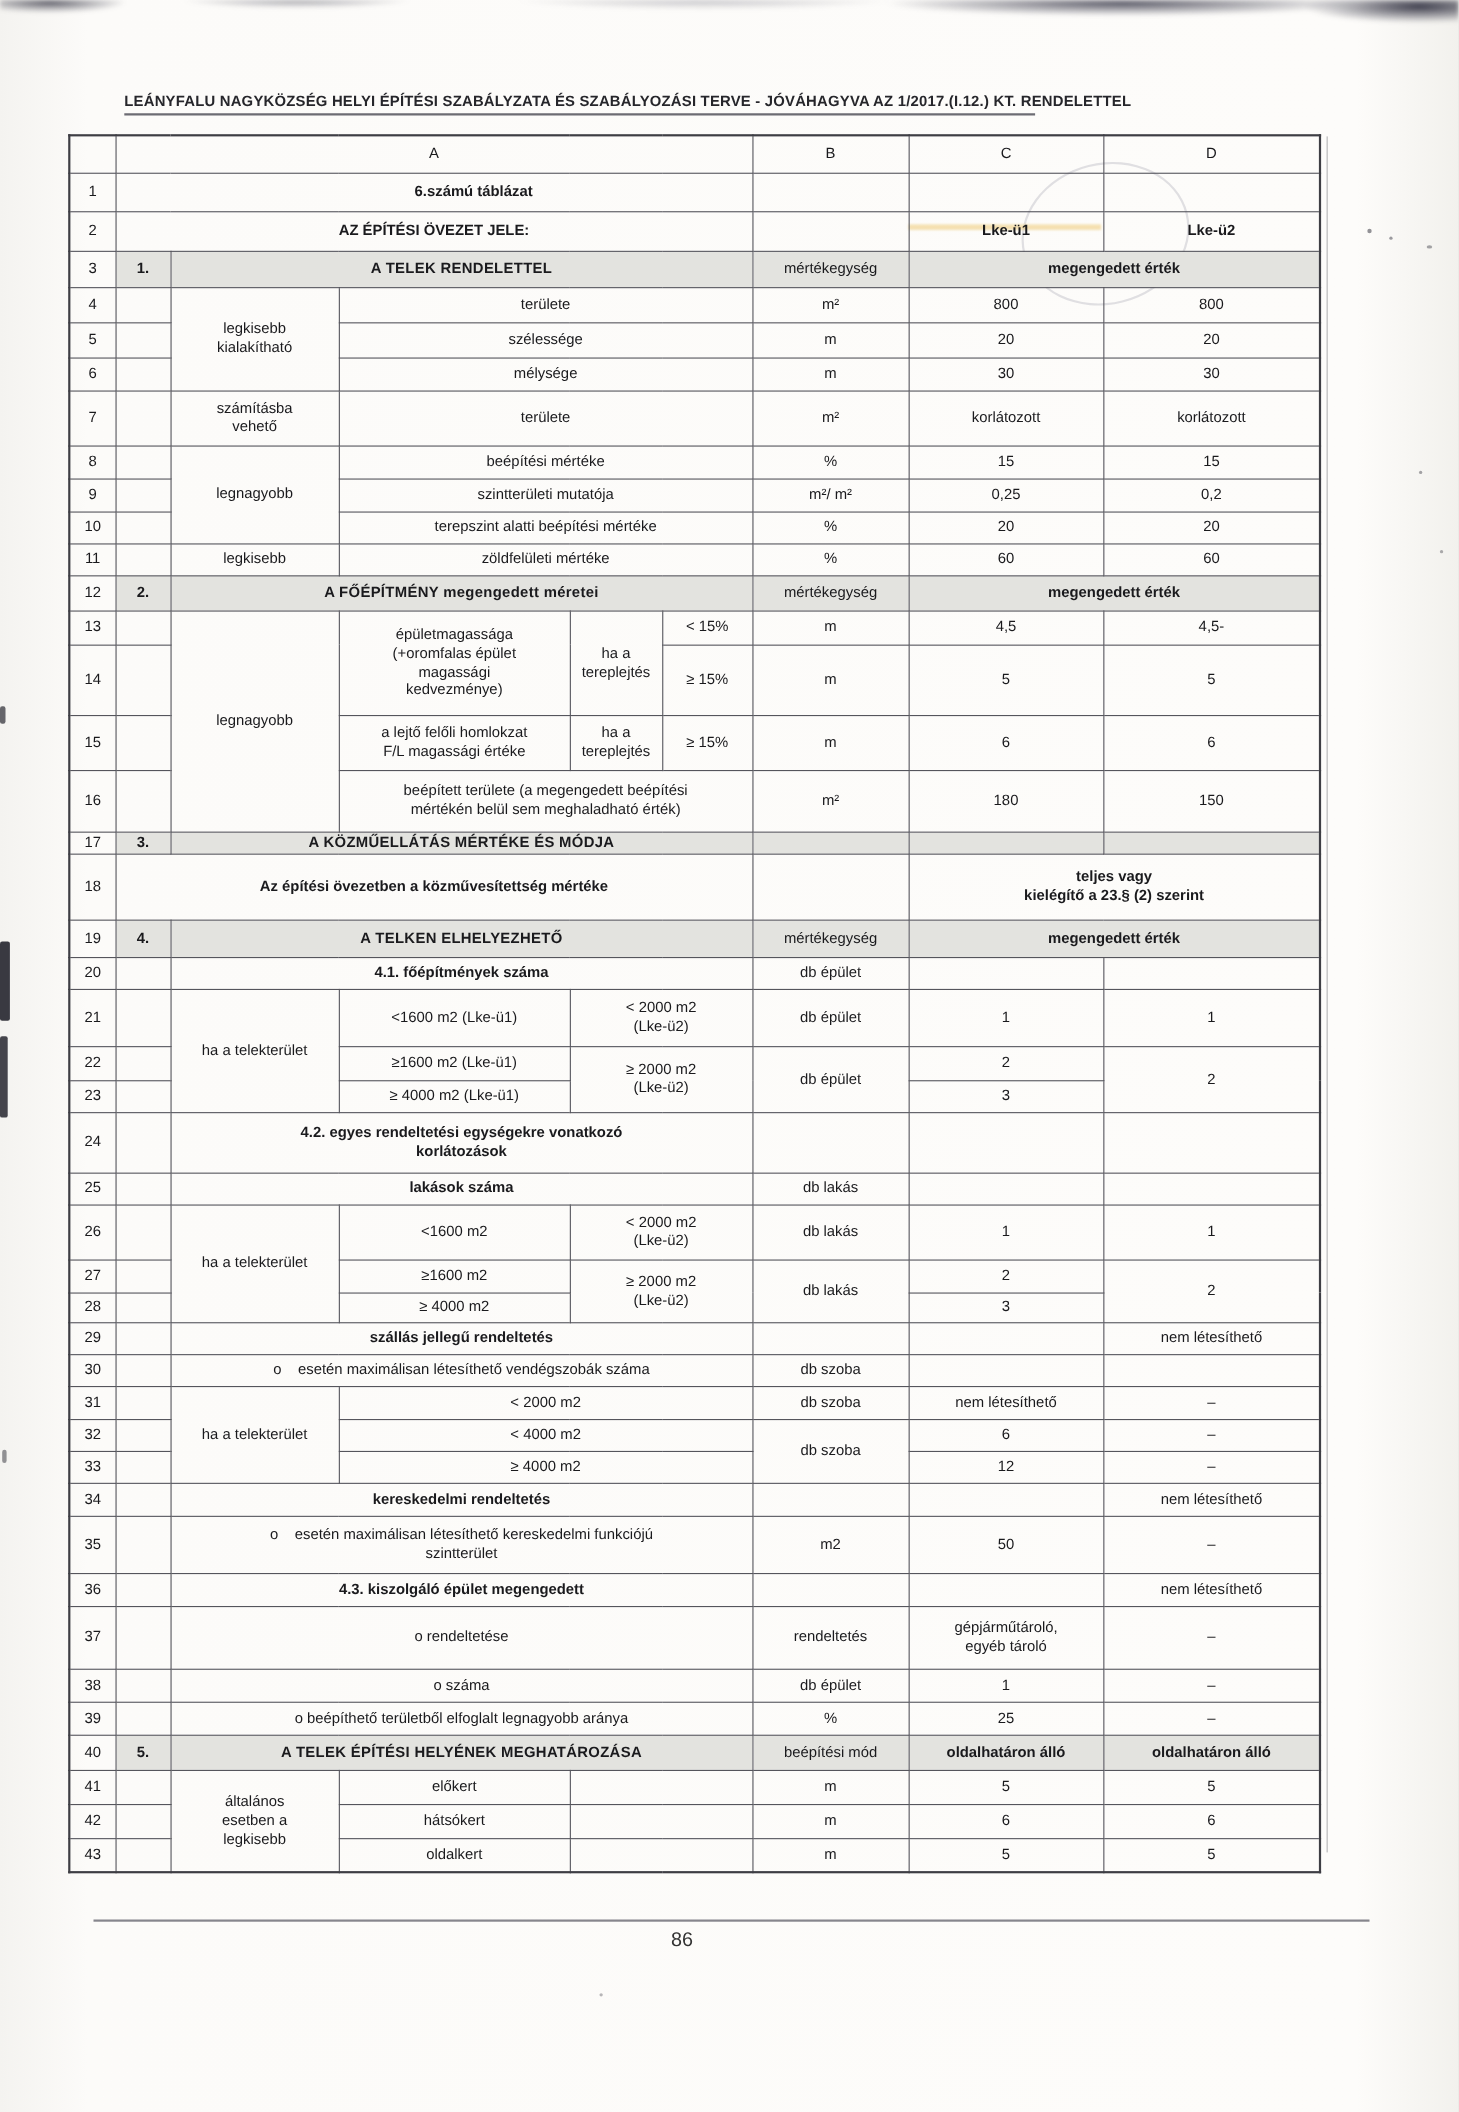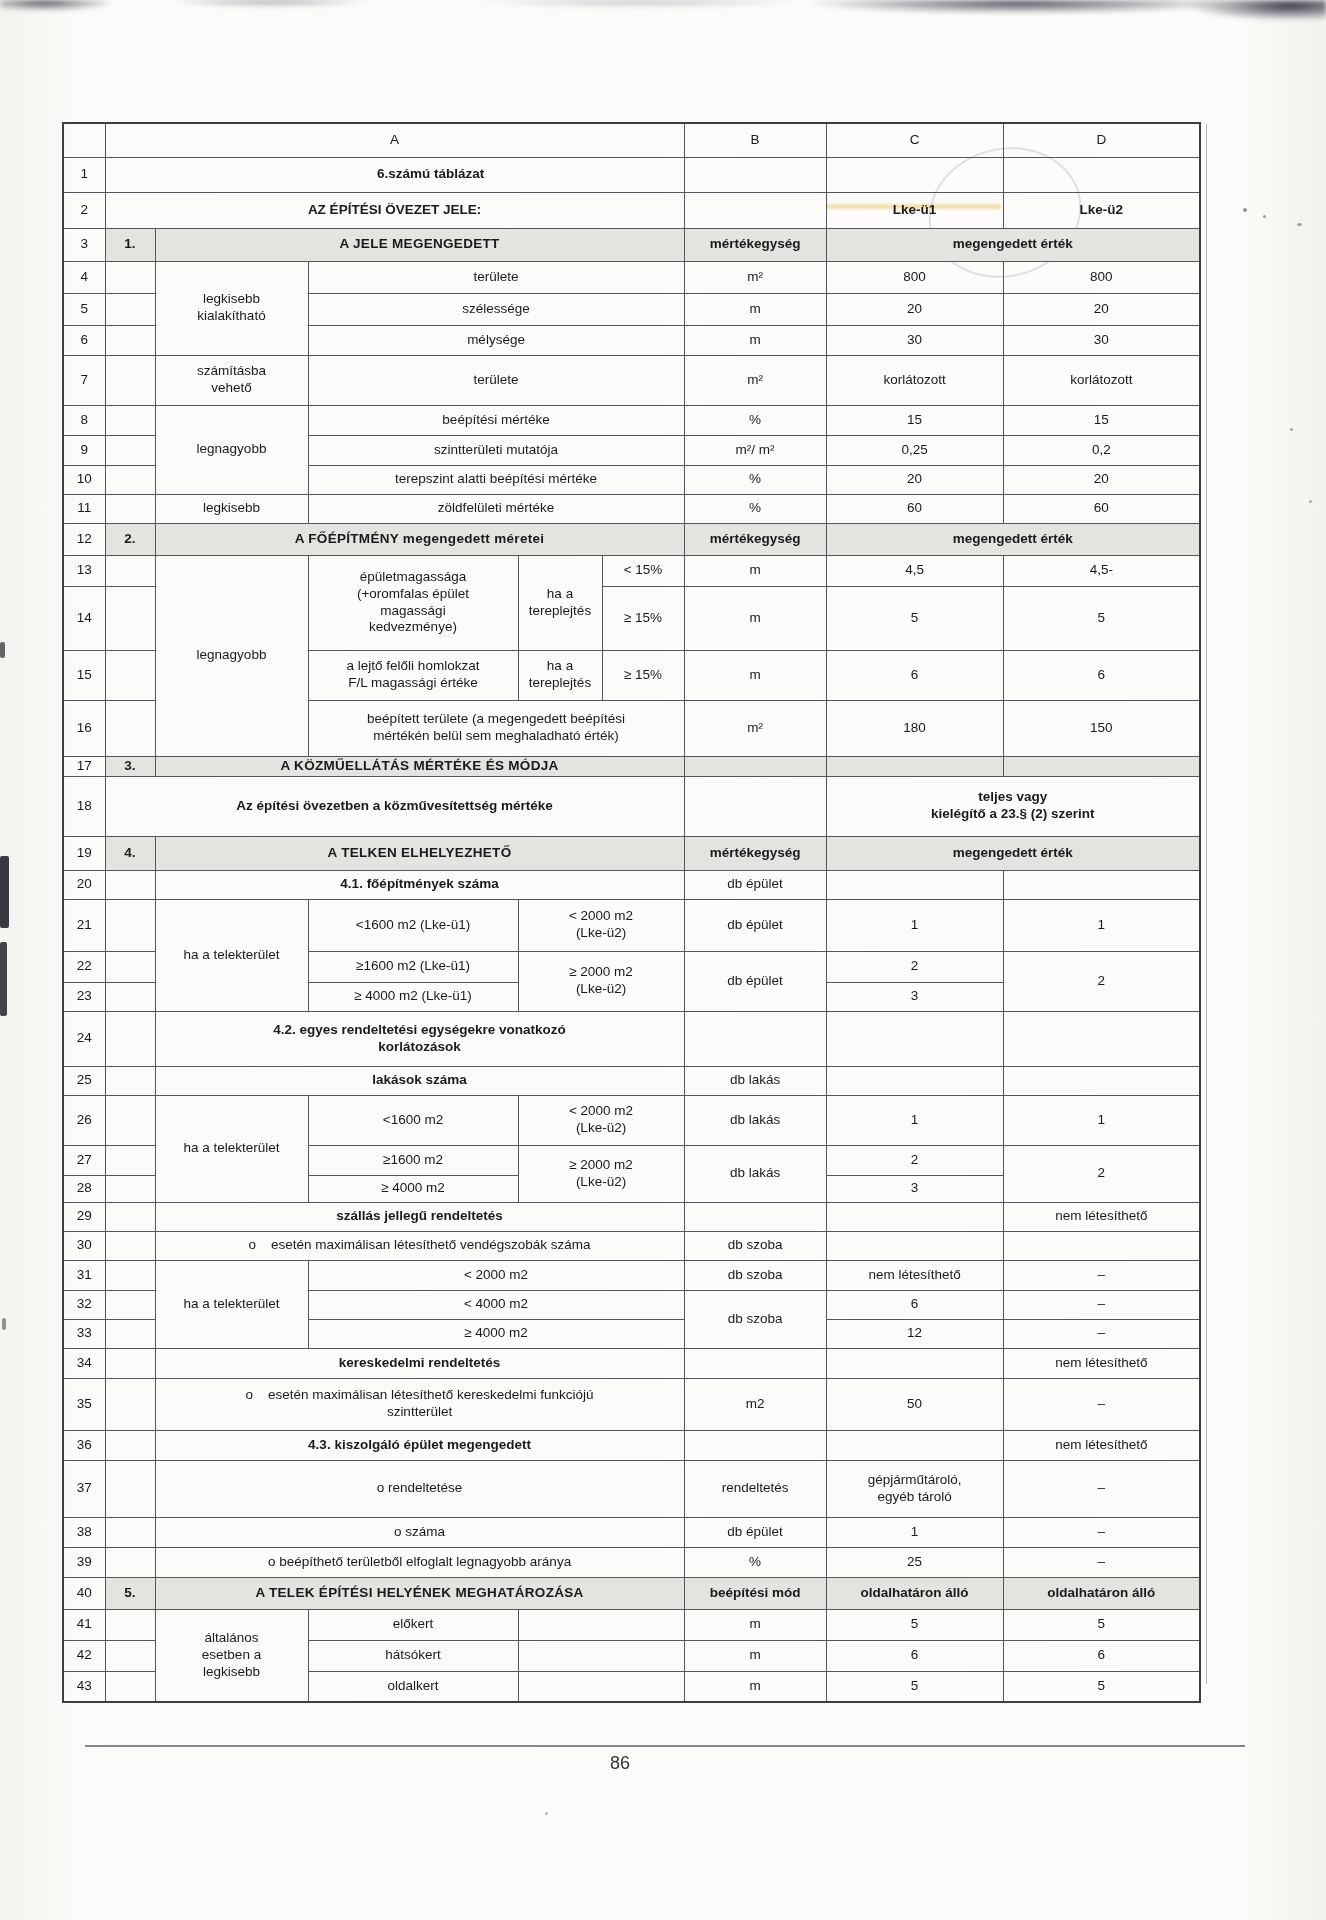--- a/index.html
+++ b/index.html
@@ -58,21 +58,21 @@
     text-align:center;vertical-align:middle;
     font-size:13.5px;color:#1a1a1d;
     white-space:pre-line;overflow:hidden;
     line-height:1.25;
   }
   td.num{font-size:11px;color:#222;padding:0 1px;}
   td.sec{font-size:14px;font-weight:700;}
   td.sect{font-weight:700;font-size:14.5px;text-align:left;padding-left:10px;letter-spacing:.3px;}
   td.colh{font-size:14px;color:#222;}
   td.unit{font-size:13px;}
-  td.bU{font-weight:700;font-size:13.5px;}
+  td.bU{font-weight:400;font-size:13.5px;}
   td.bandh{font-weight:700;font-size:13.5px;}
   td.v{font-weight:400;font-size:14.5px;}
   td.zone{font-weight:700;font-size:16px;}
   td.left{text-align:left;padding-left:13px;margin-top:24px;}
   td.bold{font-weight:700;}
   tr.gray td{background:#e3e3df;}
   tr.gray td.num{background:transparent;}
   
   .watermark{
     position:absolute;left:542px;top:834px;width:240px;
@@ -110,20 +110,21 @@
   <div class="speck" style="left:1243px;top:208px;width:4px;height:4px;opacity:.6;"></div>
   <div class="speck" style="left:1263px;top:215px;width:3px;height:3px;opacity:.55;"></div>
   <div class="speck" style="left:1297px;top:223px;width:5px;height:3px;opacity:.5;"></div>
   <div class="speck" style="left:1290px;top:428px;width:3px;height:3px;opacity:.5;"></div>
   <div class="speck" style="left:1309px;top:500px;width:3px;height:3px;opacity:.45;"></div>
   <div class="speck" style="left:545px;top:1812px;width:3px;height:3px;opacity:.4;"></div>
   <div class="pencil-oval"></div>
   <div class="yellow-smear"></div>
   <div class="vline-ghost"></div>
 
+  <div class="doc-title">LEÁNYFALU NAGYKÖZSÉG HELYI ÉPÍTÉSI SZABÁLYZATA ÉS SZABÁLYOZÁSI TERVE - JÓVÁHAGYVA AZ 1/2017.(I.12.) KT. RENDELETTEL</div>
 
   <table class="reg">
     <colgroup>
       <col style="width:42px">
         <col style="width:50px">
         <col style="width:153px">
         <col style="width:210px">
         <col style="width:84px">
         <col style="width:82px">
         <col style="width:142px">
@@ -148,21 +149,21 @@
     <tr style="height:36px">
       <td class="num">2</td>
       <td colspan="5" class="left bold">AZ ÉPÍTÉSI ÖVEZET JELE:</td>
       <td></td>
       <td class="zone">Lke-ü1</td>
       <td class="zone">Lke-ü2</td>
     </tr>
     <tr class="gray" style="height:33px">
       <td class="num">3</td>
       <td class="sec">1.</td>
-      <td colspan="4" class="sect">A JELE MEGENGEDETT</td>
+      <td colspan="4" class="sect">A TELEK RENDELETTEL</td>
       <td class="bU">mértékegység</td>
       <td colspan="2" class="bandh">megengedett érték</td>
     </tr>
     <tr style="height:32px">
       <td class="num">4</td>
       <td></td>
       <td rowspan="3">legkisebb
 kialakítható</td>
       <td colspan="3">területe</td>
       <td class="unit">m²</td>

